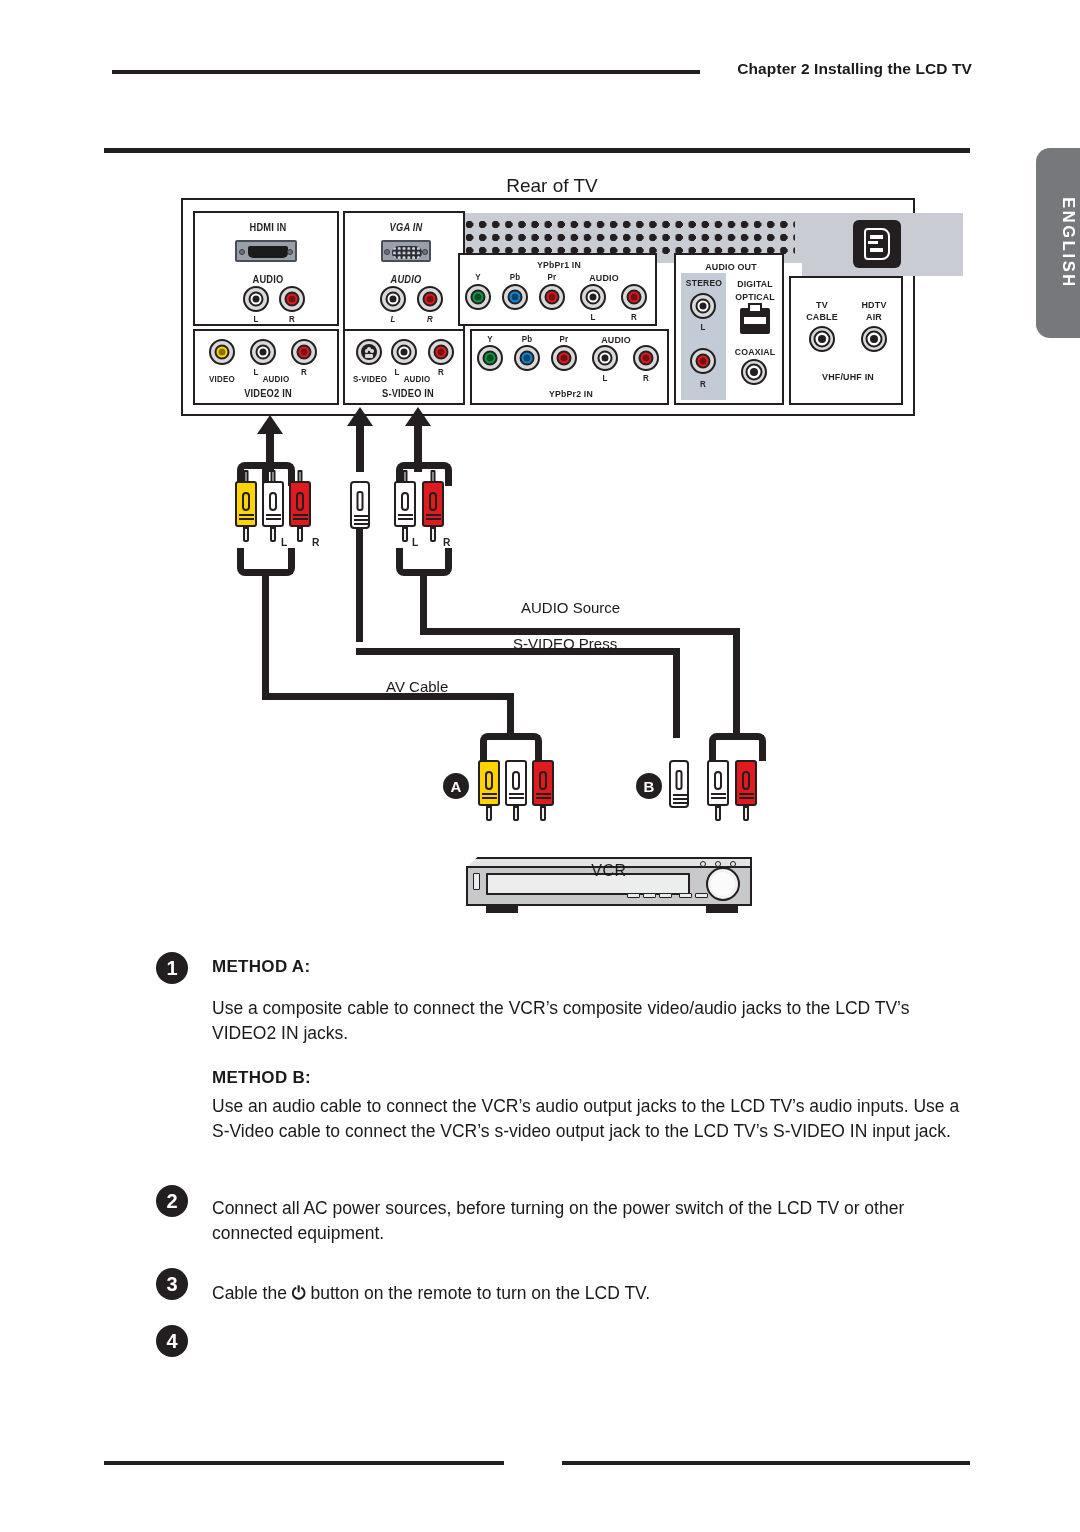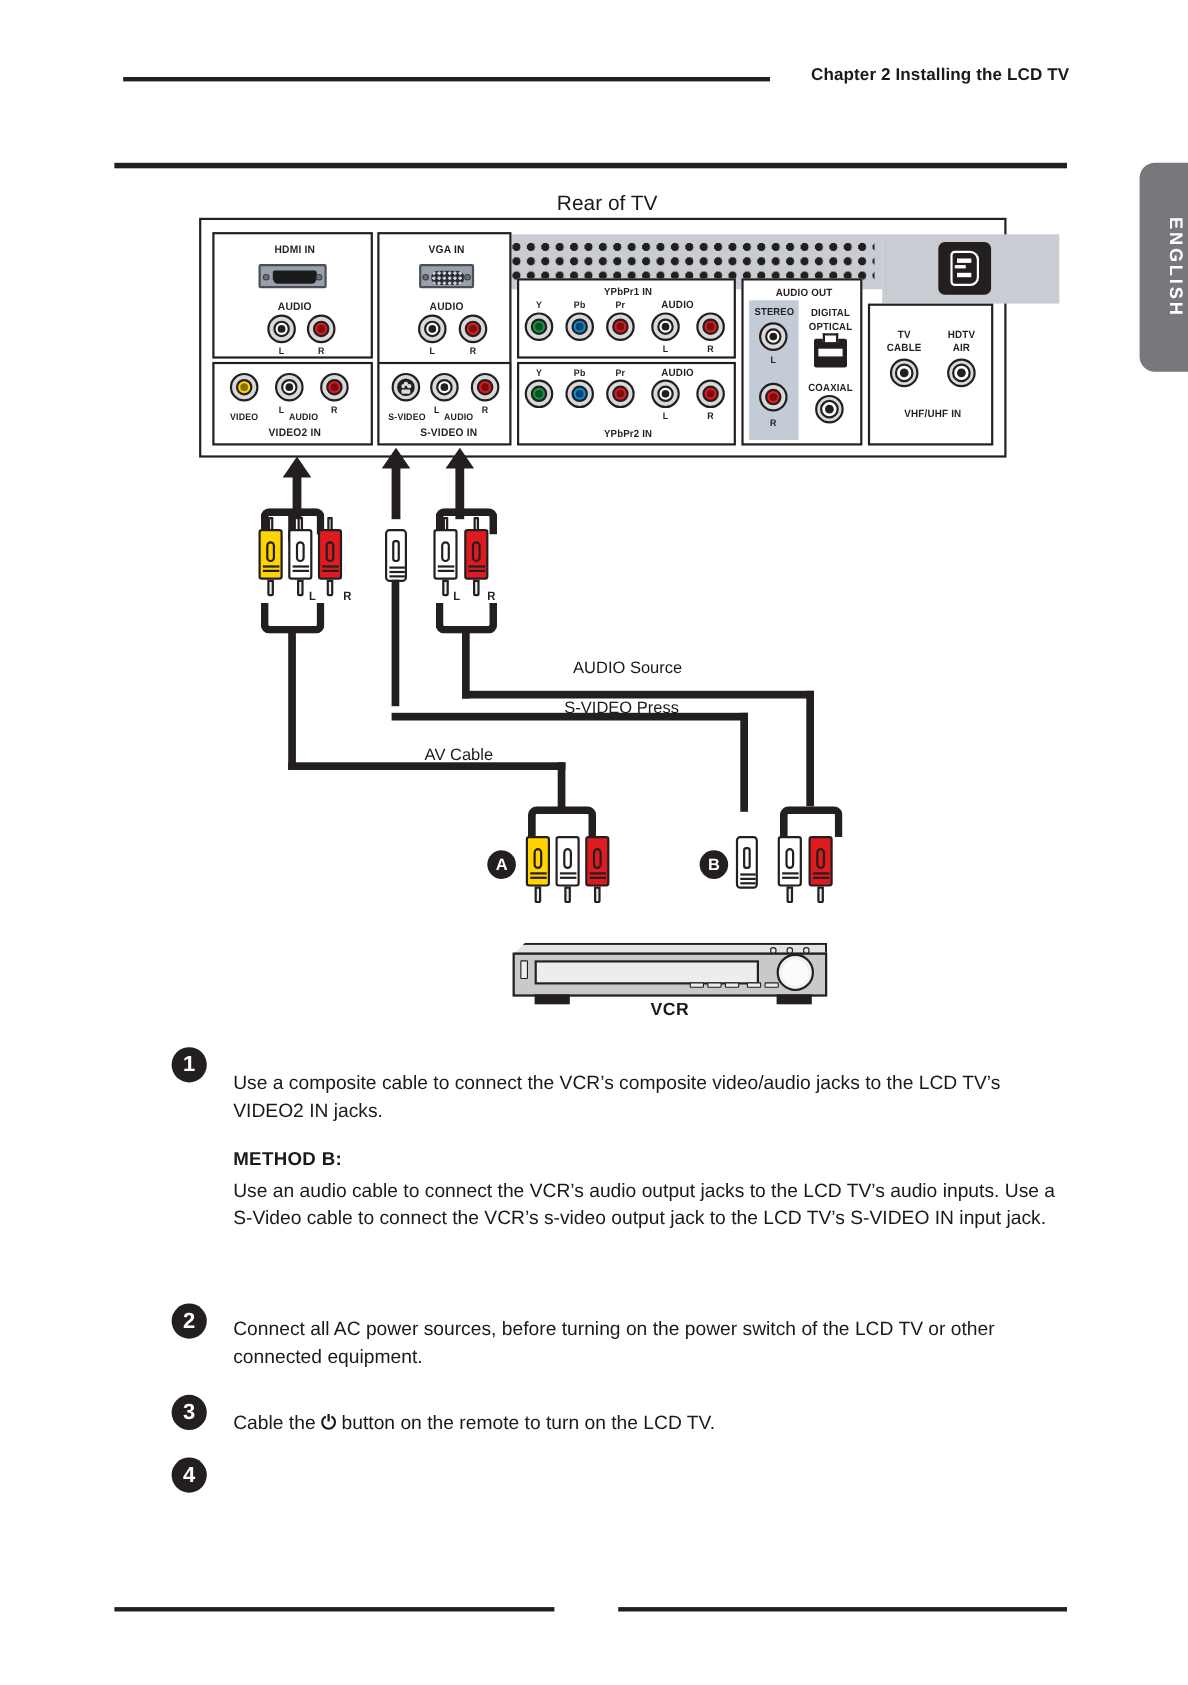--- a/index.html
+++ b/index.html
@@ -150,22 +150,22 @@
     border:1.5px solid #231f20;box-sizing:border-box;border-radius:1px;}
   .vcr-dial{position:absolute;left:706px;top:867px;width:34px;height:34px;border-radius:50%;
     background:#f1f1f1;border:2px solid #231f20;box-sizing:border-box;}
   .vcr-dial::after{content:"";position:absolute;left:50%;top:50%;transform:translate(-50%,-50%);
     width:24px;height:24px;border-radius:50%;background:#fbfbfb;}
   .vcr-btn{position:absolute;top:893px;width:13px;height:5px;background:#eceded;
     border:1.5px solid #231f20;box-sizing:border-box;border-radius:1px;}
   .vcr-led{position:absolute;top:861px;width:6px;height:6px;border-radius:50%;background:#e8e8e8;
     border:1.5px solid #231f20;box-sizing:border-box;}
   .vcr-foot{position:absolute;top:904px;width:32px;height:9px;background:#231f20;}
-  .vcr-cap{position:absolute;left:466px;top:910px;width:286px;text-align:center;font-size:16px;
-    font-weight:bold;letter-spacing:.5px;}
+  .vcr-cap{position:absolute;left:466px;top:862px;width:286px;text-align:center;font-size:16px;
+    font-weight:normal;letter-spacing:.5px;}
 
   
   .step-num{position:absolute;width:32px;height:32px;border-radius:50%;background:#231f20;color:#fff;
     font-size:20px;font-weight:bold;display:flex;align-items:center;justify-content:center;}
   .step-txt{position:absolute;left:212px;font-size:17.5px;line-height:1.42;color:#1a1a1a;}
   .step-txt b{font-weight:bold;}
   .step-head{font-weight:bold;font-size:17px;letter-spacing:.3px;}
 
   
   .ftr-l{position:absolute;left:104px;top:1461px;width:400px;height:4px;background:#231f20;}
@@ -219,21 +219,21 @@
       <div class="rca yellow" style="left:14px;top:8px;"></div>
       <div class="rca white" style="left:55px;top:8px;"></div>
       <div class="rca red" style="left:96px;top:8px;"></div>
       <div class="lbl c" style="left:27px;top:43px;">VIDEO</div>
       <div class="lbl c" style="left:61px;top:36px;">L</div>
       <div class="lbl c" style="left:81px;top:43px;">AUDIO</div>
       <div class="lbl c" style="left:109px;top:36px;">R</div>
       <div class="lbl c" style="left:73px;top:57px;font-size:10px;">VIDEO2 IN</div>
     </div>
 
-    <div class="box" style="left:160px;top:11px;width:122px;height:144px;">
+    <div class="box" style="left:160px;top:11px;width:122px;height:144px;font-style:italic;">
       <div class="lbl c" style="left:61px;top:9px;font-size:10px;">VGA IN</div>
       <div class="vga" style="left:36px;top:27px;">
           <s class="l"></s>
           <em></em>
           <s class="r"></s>
         </div>
       <div class="lbl c" style="left:61px;top:61px;font-size:10px;">AUDIO</div>
       <div class="rca white" style="left:35px;top:73px;"></div>
       <div class="rca red" style="left:72px;top:73px;"></div>
       <div class="lbl c" style="left:48px;top:101px;">L</div>
@@ -249,21 +249,21 @@
       </div>
       <div class="rca white" style="left:46px;top:8px;"></div>
       <div class="rca red" style="left:83px;top:8px;"></div>
       <div class="lbl c" style="left:25px;top:43px;">S-VIDEO</div>
       <div class="lbl c" style="left:52px;top:36px;">L</div>
       <div class="lbl c" style="left:72px;top:43px;">AUDIO</div>
       <div class="lbl c" style="left:96px;top:36px;">R</div>
       <div class="lbl c" style="left:63px;top:57px;font-size:10px;">S-VIDEO IN</div>
     </div>
 
-    <div class="box" style="left:287px;top:53px;width:199px;height:73px;">
+    <div class="box" style="left:275px;top:53px;width:199px;height:73px;">
       <div class="lbl c" style="left:99px;top:4px;font-size:9.4px;">YPbPr1 IN</div>
       <div class="lbl c" style="left:18px;top:17px;">Y</div>
       <div class="lbl c" style="left:55px;top:17px;">Pb</div>
       <div class="lbl c" style="left:92px;top:17px;">Pr</div>
       <div class="lbl c" style="left:144px;top:17px;font-size:9.6px;">AUDIO</div>
       <div class="rca green" style="left:5px;top:29px;"></div>
       <div class="rca blue" style="left:42px;top:29px;"></div>
       <div class="rca red" style="left:79px;top:29px;"></div>
       <div class="rca white" style="left:120px;top:29px;"></div>
       <div class="rca red" style="left:161px;top:29px;"></div>
@@ -474,20 +474,21 @@
   <div class="vcr-btn" style="left:695px;"></div>
   <div class="vcr-led" style="left:700px;"></div>
   <div class="vcr-led" style="left:715px;"></div>
   <div class="vcr-led" style="left:730px;"></div>
   <div class="vcr-foot" style="left:486px;"></div>
   <div class="vcr-foot" style="left:706px;"></div>
   <div class="vcr-cap">VCR</div>
 
   <div class="step-num" style="left:156px;top:952px;">1</div>
   <div class="step-txt" style="top:955px;width:750px;">
+    <div class="step-head">METHOD A:</div>
     <div style="margin-top:17px;">Use a composite cable to connect the VCR’s composite video/audio jacks to the LCD TV’s VIDEO2 IN jacks.</div>
     <div class="step-head" style="margin-top:20px;">METHOD B:</div>
     <div style="margin-top:4px;">Use an audio cable to connect the VCR’s audio output jacks to the LCD TV’s audio inputs. Use a S-Video cable to connect the VCR’s s-video output jack to the LCD TV’s S-VIDEO IN input jack.</div>
   </div>
 
   <div class="step-num" style="left:156px;top:1185px;">2</div>
   <div class="step-txt" style="top:1196px;width:740px;">Connect all AC power sources, before turning on the power switch of the LCD TV or other connected equipment.</div>
 
   <div class="step-num" style="left:156px;top:1268px;">3</div>
   <div class="step-txt" style="top:1281px;width:740px;">

